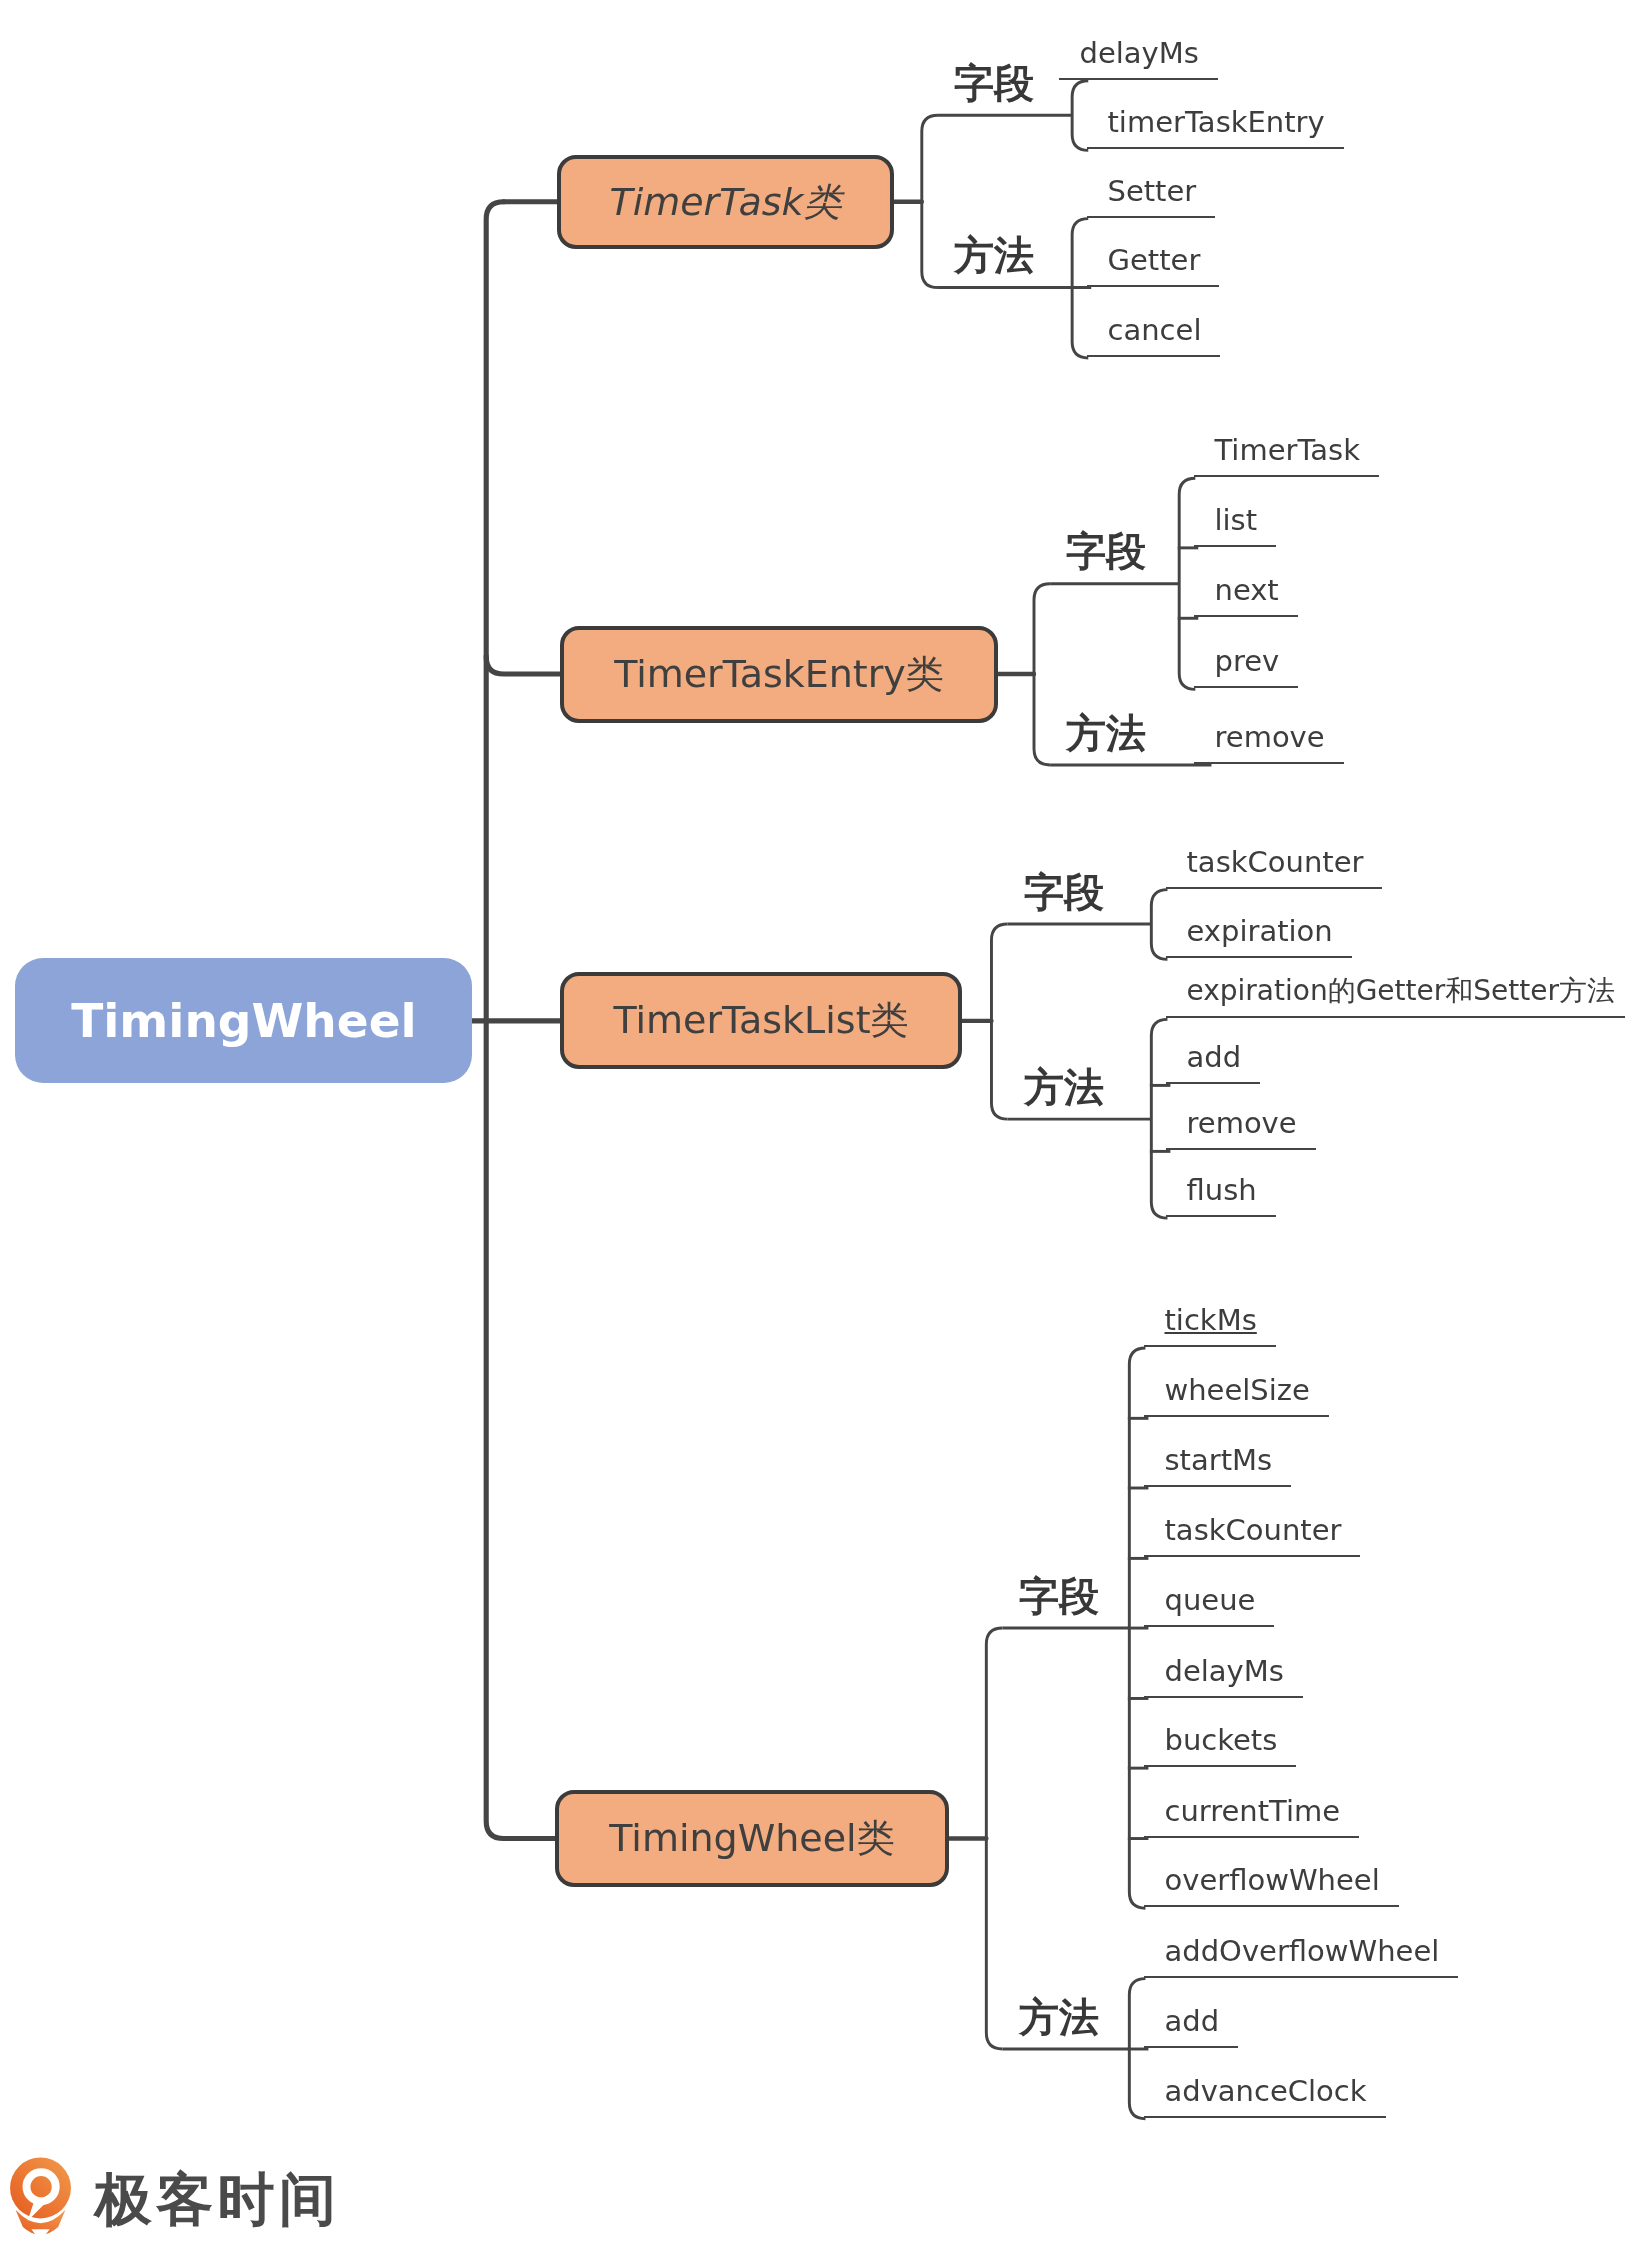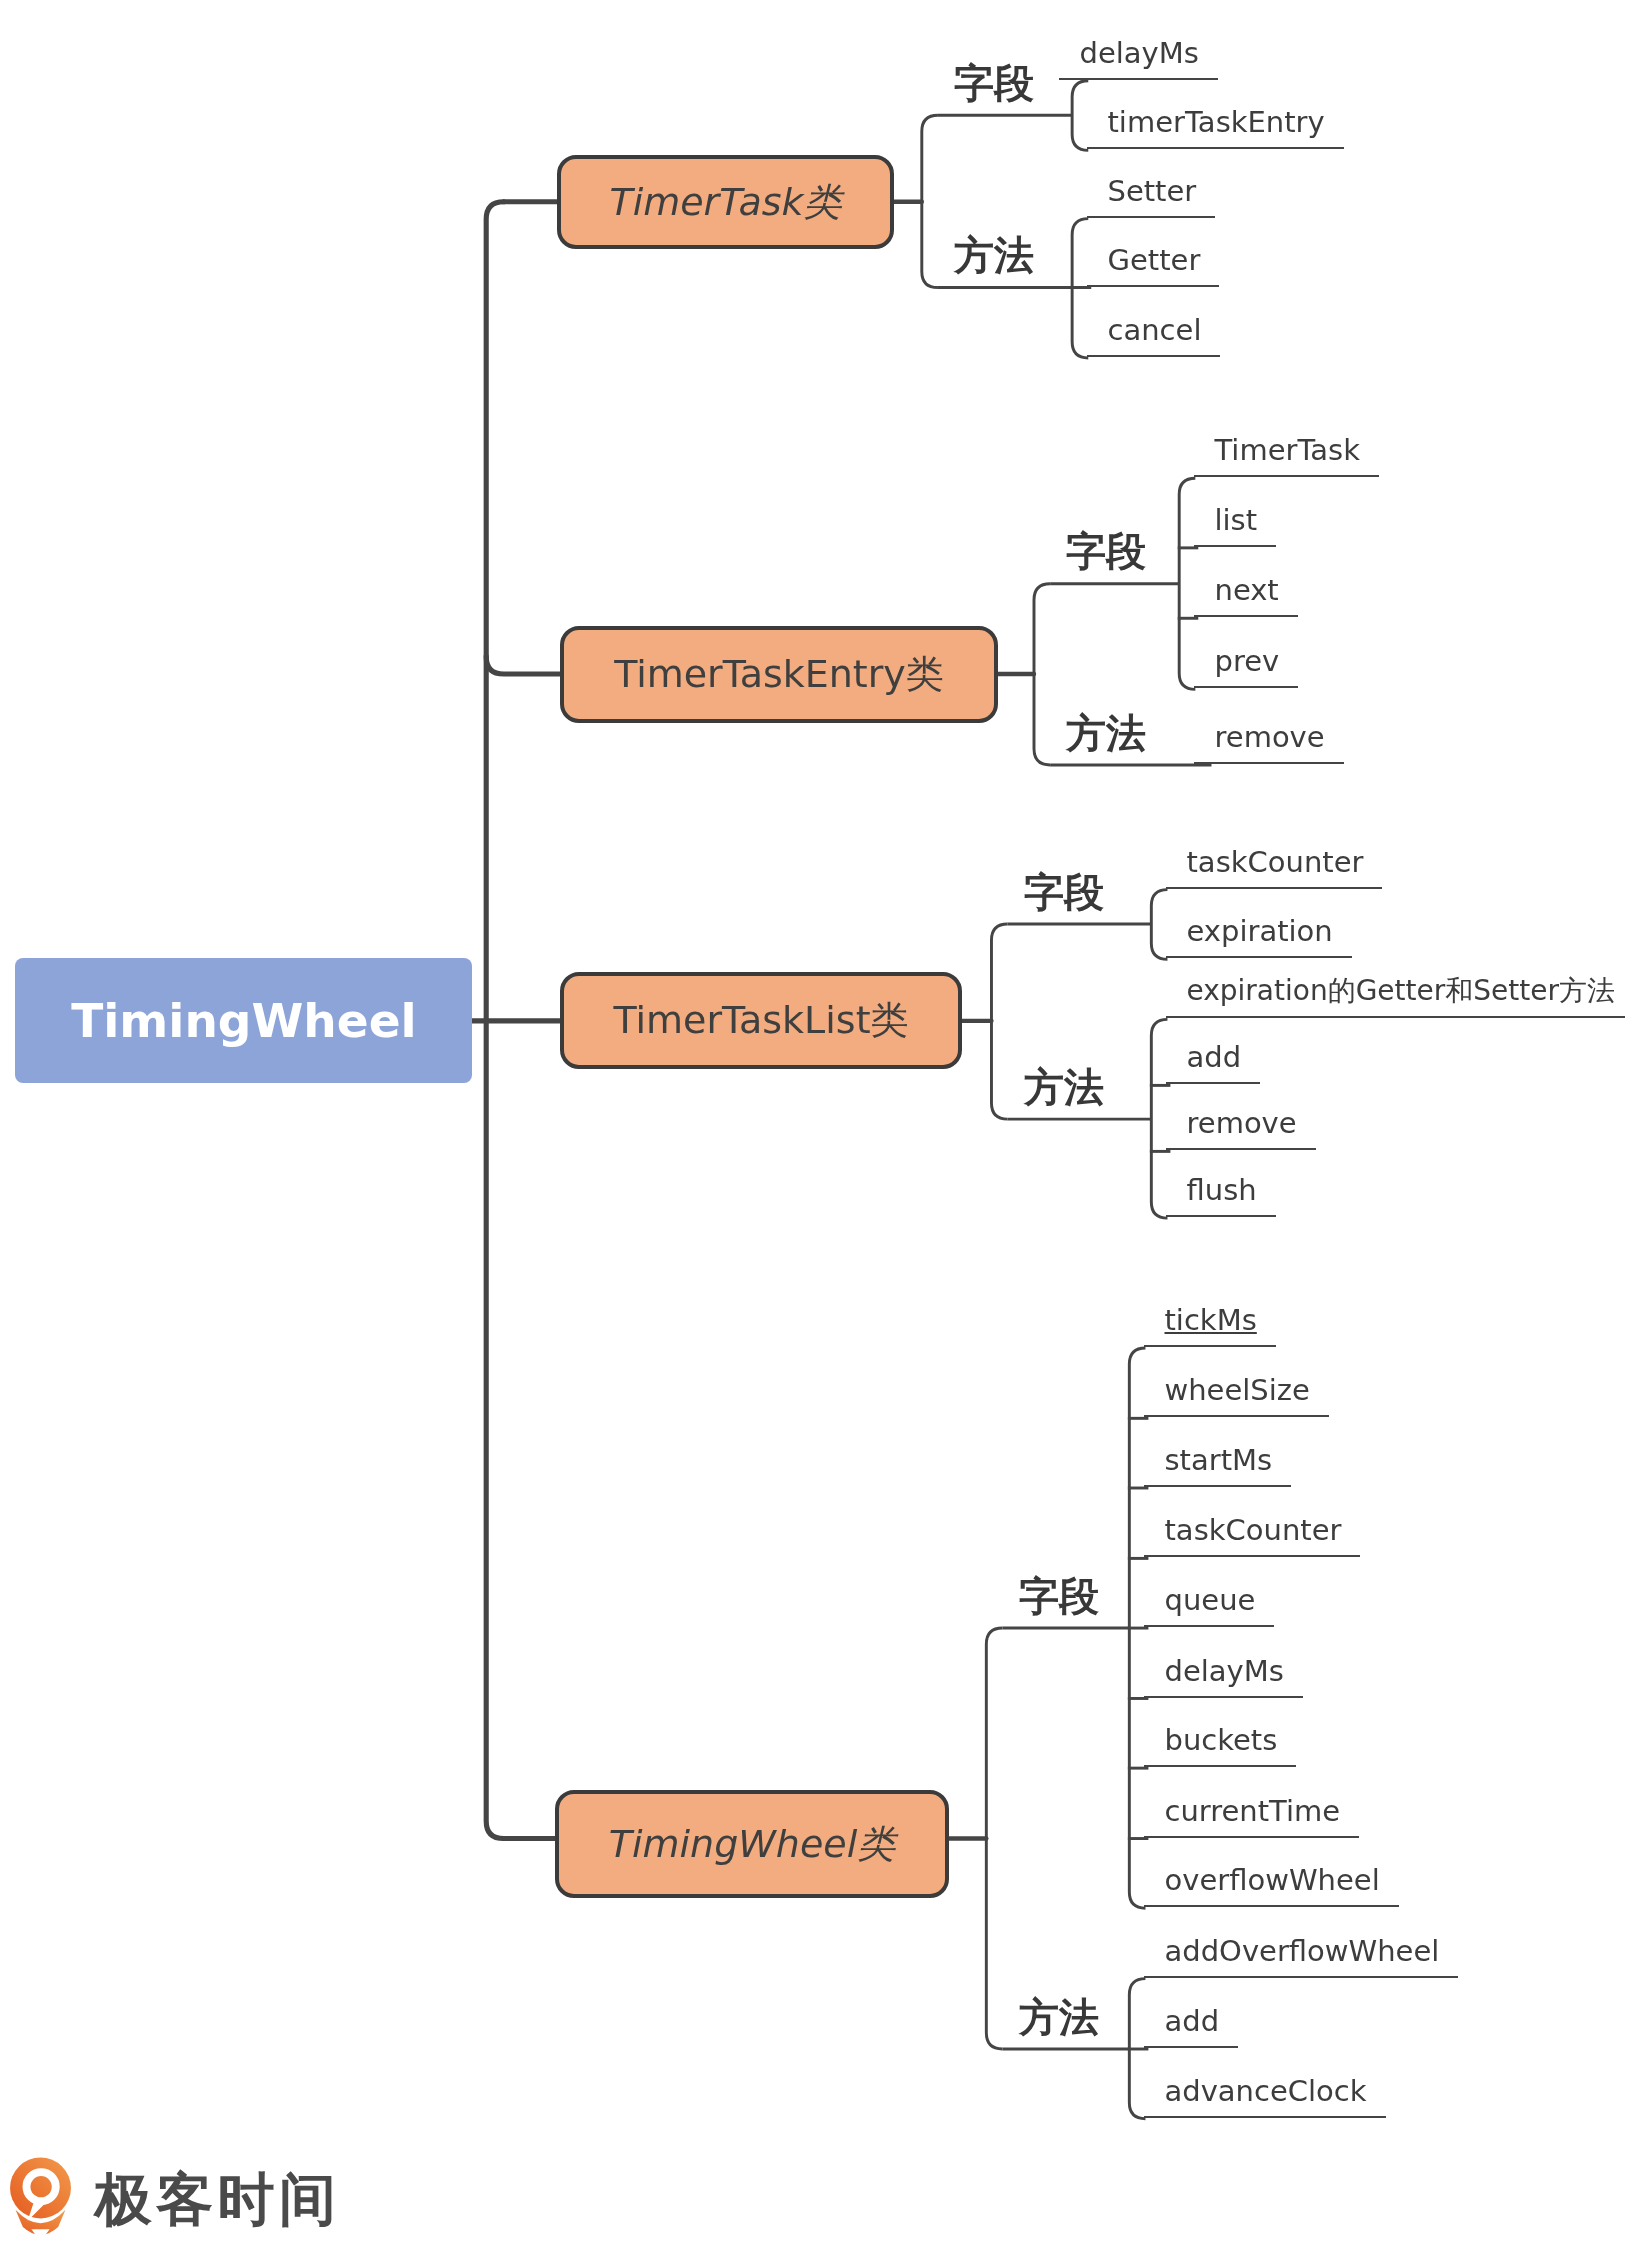--- a/index.html
+++ b/index.html
@@ -15,21 +15,21 @@
     border-radius:19px;
     color:#3F3F3F;
     font-size:38px;
     display:flex;align-items:center;justify-content:center;
     white-space:nowrap;
   }
   .root{
     position:absolute;
     box-sizing:border-box;
     background:#8CA4D7;
-    border-radius:8px;
+    border-radius:28px;
     color:#FFFFFF;
     font-size:47px;font-weight:bold;
     display:flex;align-items:center;justify-content:center;
     white-space:nowrap;
   }
   .label{
     position:absolute;
     font-size:40px;font-weight:bold;color:#383838;
     line-height:44px;white-space:nowrap;
   }
@@ -107,21 +107,21 @@
       <path d="M 1562 2698 Q 1540 2698 1540 2720 V 2867 Q 1540 2889 1562 2889"></path>
       <path d="M 1538 2794 H 1566"></path>
     </g>
   </svg>
 
   <div class="root" style="left:15.4px;top:958px;width:457px;height:125px;">TimingWheel</div>
 
   <div class="box" style="left:557px;top:155px;width:337px;height:94px;font-style:italic;">TimerTask类</div>
   <div class="box" style="left:560px;top:626px;width:438px;height:97px;">TimerTaskEntry类</div>
   <div class="box" style="left:560px;top:972px;width:402px;height:97px;">TimerTaskList类</div>
-  <div class="box" style="left:555px;top:1790px;width:394px;height:108px;font-style:italic;">TimingWheel类</div>
+  <div class="box" style="left:555px;top:1790px;width:394px;height:97px;">TimingWheel类</div>
 
   <div class="label" style="left:954px;top:61px;">字段</div>
   <div class="label" style="left:954px;top:233px;">方法</div>
 
   <div class="label" style="left:1066px;top:529px;">字段</div>
   <div class="label" style="left:1066px;top:711px;">方法</div>
 
   <div class="label" style="left:1024px;top:870px;">字段</div>
   <div class="label" style="left:1024px;top:1065px;">方法</div>
 

